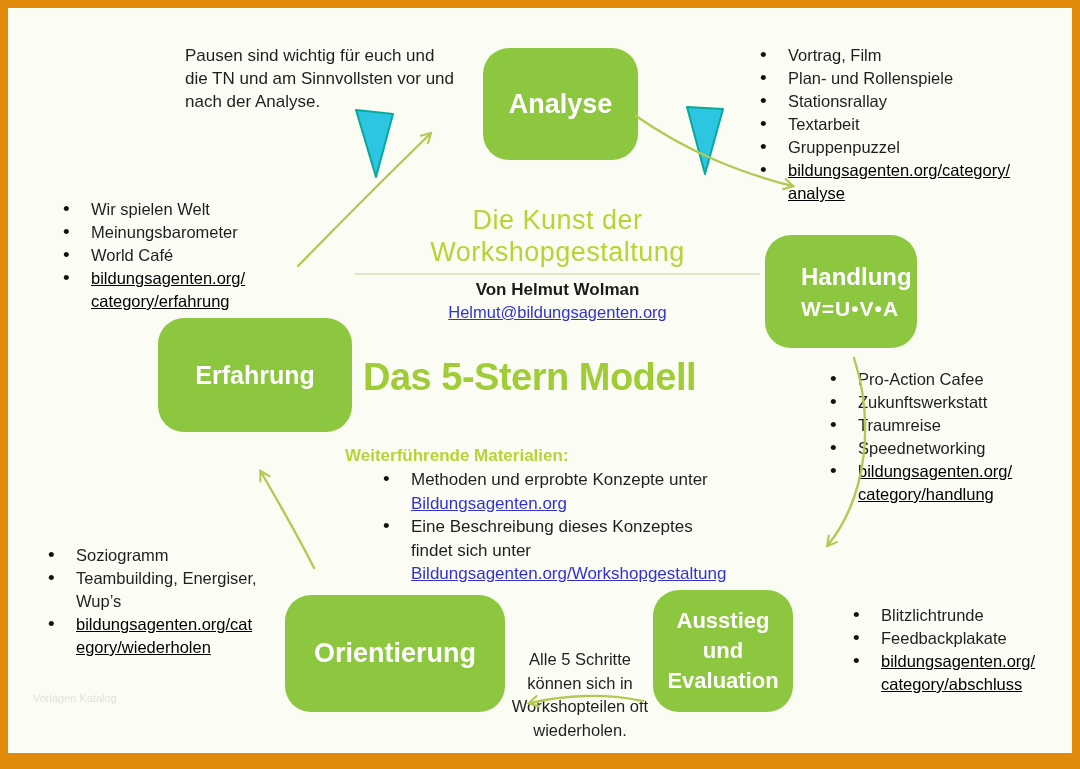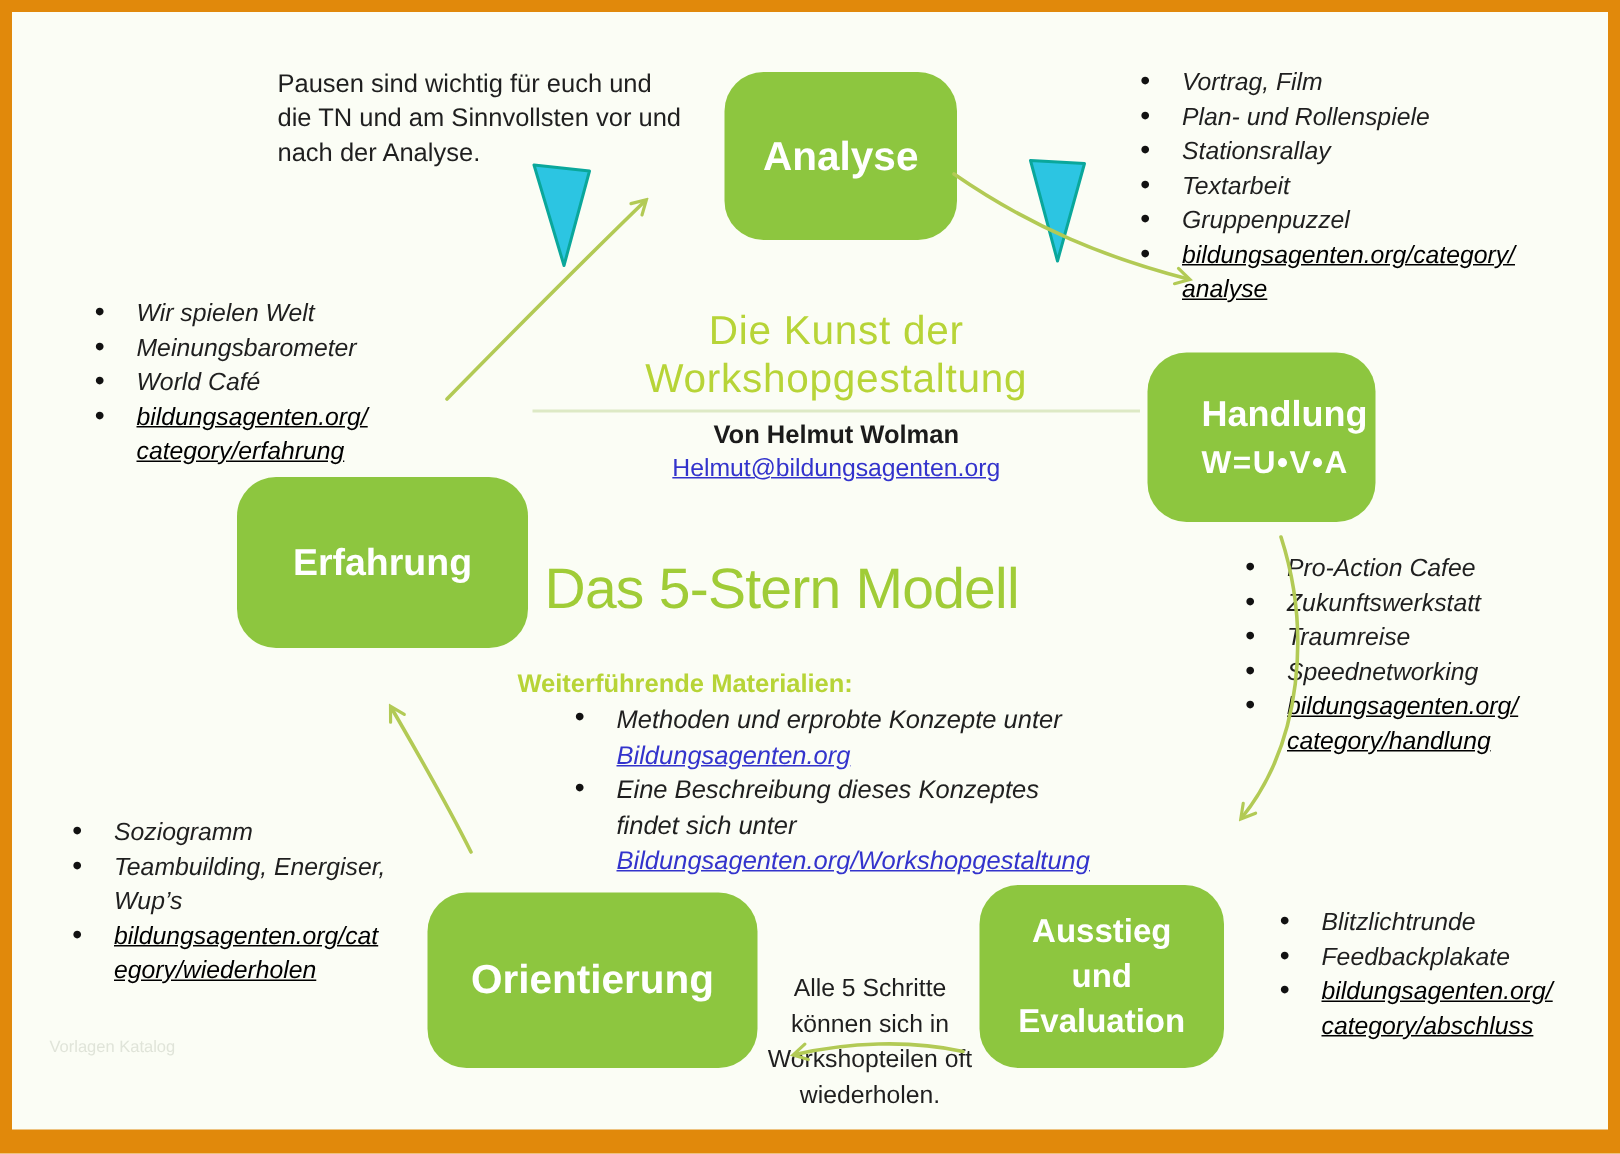--- a/index.html
+++ b/index.html
@@ -11,35 +11,35 @@
   }
   .canvas{position:absolute;left:8px;top:8px;width:1064px;height:745px;background:var(--bg,#fbfdf5);}
   
   .node{
     position:absolute;background:var(--green,#8dc63f);border-radius:26px;color:#fff;
     font-weight:bold;display:flex;flex-direction:column;align-items:center;justify-content:center;
     text-align:center;z-index:2;
   }
   
   ul.blist{list-style:none;margin:0;padding:0;position:absolute;font-size:16.5px;line-height:23px;color:#1f1f1f;z-index:2;}
-  ul.blist li{position:relative;padding-left:36px;font-style:italic;}
+  ul.blist li{position:relative;padding-left:36px;}
   ul.blist li::before{content:"•";position:absolute;left:8px;top:-1px;font-size:19px;color:#111;}
   .ulink{text-decoration:underline;color:#000000;cursor:pointer;}
   .ulink span{display:block;}
   .bluelink{color:var(--blue,#3333cc);text-decoration:underline;cursor:pointer;}
   .note{position:absolute;font-size:17px;line-height:23px;color:#1f1f1f;z-index:2;}
   
   .header{position:absolute;left:355px;top:204px;width:405px;text-align:center;z-index:2;}
   .header .sub{font-size:27px;line-height:32px;color:var(--lightgreen,#b7d437);letter-spacing:.5px;}
   .header .rule{height:2px;background:#dde9c5;margin:5px 0 4px 0;}
   .header .author{font-size:17px;font-weight:bold;line-height:22px;color:#1b1b1b;}
   .header .email{font-size:16.5px;line-height:22px;}
   .main-title{
-    position:absolute;left:363px;top:372px;white-space:nowrap;
-    font-size:38px;font-weight:normal;color:var(--titlegreen,#a0cc37);z-index:2;letter-spacing:-.5px;
+    position:absolute;left:363px;top:356px;white-space:nowrap;
+    font-size:38px;font-weight:bold;color:var(--titlegreen,#a0cc37);z-index:2;letter-spacing:-.5px;
   }
   .materials-heading{position:absolute;left:345px;top:446px;font-size:17px;font-weight:bold;color:var(--lightgreen,#b7d437);z-index:2;}
   svg.overlay{position:absolute;left:0;top:0;z-index:3;pointer-events:none;}
   .arrow{stroke:var(--arrow,#b2ca55);fill:none;stroke-width:2.4px;stroke-linecap:round;}
   .tri{fill:var(--cyan,#2cc5e2);stroke:var(--cyanstroke,#0aa79b);stroke-width:2px;stroke-linejoin:round;}
   .watermark{position:absolute;left:33px;top:692px;font-size:11px;color:#e0e4d9;z-index:1;}
 </style>
 </head>
 <body>
 
@@ -132,21 +132,21 @@
     </span>
   </li>
 </ul>
 
 <div class="node" style="left:285px;top:595px;width:220px;height:117px;font-size:27px;">
   <span>Orientierung</span>
 </div>
 
 <div class="note" style="left:510px;top:648px;width:140px;text-align:center;font-size:16.5px;line-height:23.5px;">Alle 5 Schritte können sich in Workshopteilen oft wiederholen.</div>
 
-<div class="node" style="left:653px;top:590px;width:163px;height:122px;font-size:22px;line-height:1.35;">
+<div class="node" style="left:653px;top:590px;width:140px;height:122px;font-size:22px;line-height:1.35;">
   <span>Ausstieg</span>
   <span>und</span>
   <span>Evaluation</span>
 </div>
 
 <ul class="blist" style="left:845px;top:604px;width:235px;">
   <li>Blitzlichtrunde</li>
   <li>Feedbackplakate</li>
   <li>
     <span class="ulink">

